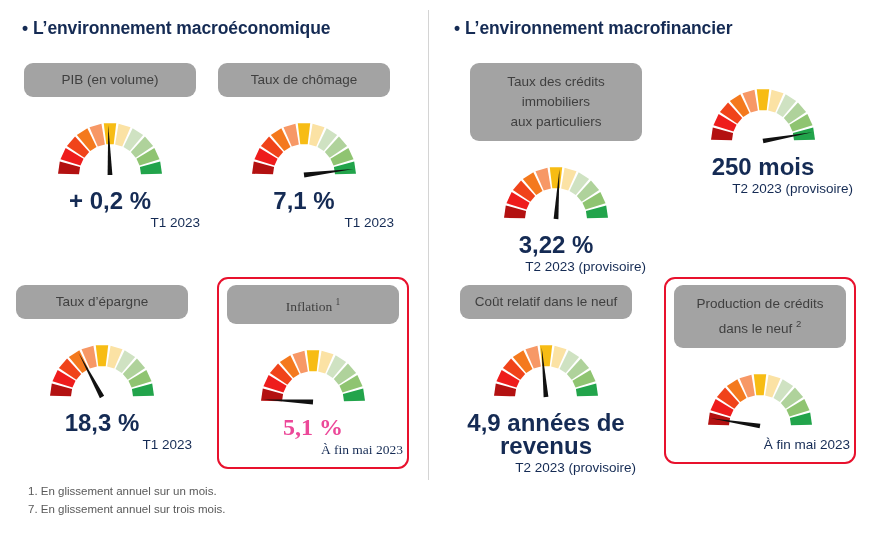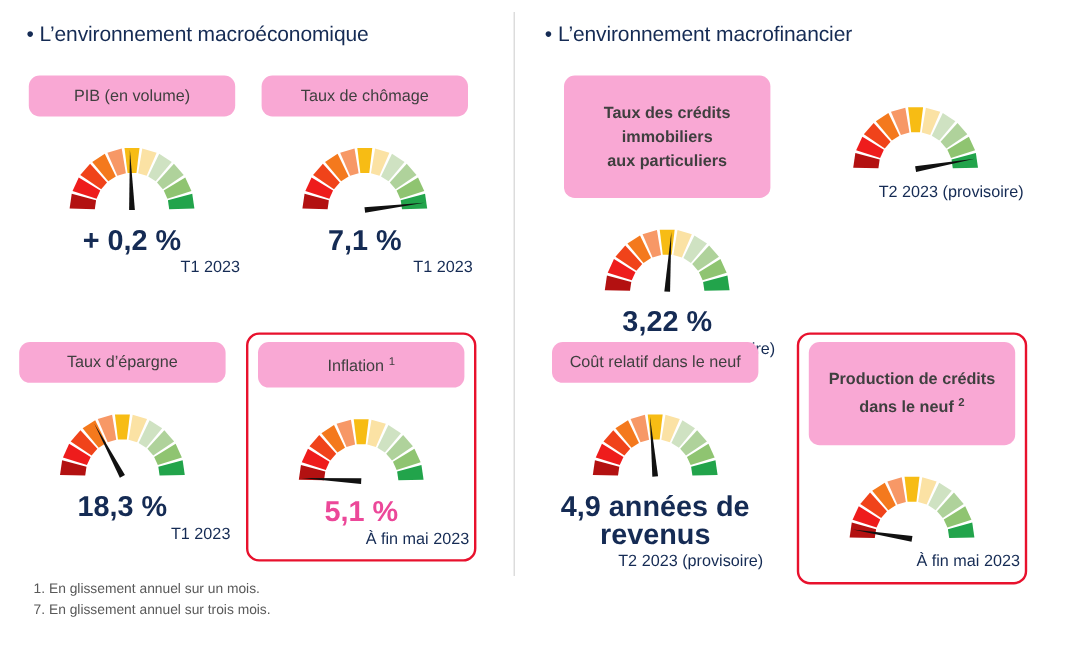--- a/index.html
+++ b/index.html
@@ -25,21 +25,21 @@
 
   
   .panel { position: absolute; top: 0; }
   .panel.left  { left: 0px;   width: 428px; }
   .panel.right { left: 432px; width: 461px; }
 
   .panel-title {
     position: absolute;
     top: 18px;
     font-size: 17.5px;
-    font-weight: normal;
+    font-weight: bold;
     color: #152B54;
     white-space: nowrap;
     letter-spacing: -0.1px;
   }
   .panel.left  .panel-title { left: 22px; }
   .panel.right .panel-title { left: 22px; }
   .panel-title .bullet {
     display: inline-block;
     width: 11px;
   }
@@ -56,38 +56,38 @@
   }
   .card.highlight {
     border-color: #E8112D;
     background: #ffffff;
   }
 
   
   .panel.left  .card.c0 { left: 14px;  top: 0px;   }
   .panel.left  .card.c1 { left: 208px; top: 0px;   }
   .panel.left  .card.c2 { left: 6px;   top: 222px; }
-  .panel.left  .card.c3 { left: 205px; top: 222px; }
+  .panel.left  .card.c3 { left: 217px; top: 222px; font-family: Liberation Serif, serif; }
   
   .panel.right .card.c0 { left: 28px;  top: 0px;   }
   .panel.right .card.c1 { left: 235px; top: 0px;   }
   .panel.right .card.c2 { left: 18px;  top: 222px; }
   .panel.right .card.c3 { left: 232px; top: 222px; }
 
   .card-label {
-    background: #f9a8d4;
+    background: #a3a3a3;
     border-radius: 9px;
     color: #3F3F3F;
     font-size: 13.5px;
     line-height: 20px;
     text-align: center;
     padding: 7px 8px;
     margin: 0 4px;
   }
-  .card-label.tall { padding: 21px 8px; font-weight: bold; }
+  .card-label.tall { padding: 9px 8px; }
   .card-label sup { font-size: 9.5px; vertical-align: super; }
 
   
   .gauge-wrap {
     position: relative;
     width: 100%;
     height: 72px;
     margin-top: 14px;
   }
   .gauge-wrap svg { display: block; margin: 0 auto; }
@@ -257,20 +257,21 @@
               <path d="M 57.48 16.22 L 69.43 12.71 L 72.89 33.42 L 65.77 35.52 Z" fill="#F79866"></path>
               <path d="M 71.77 12.37 L 84.23 12.37 L 81.71 33.22 L 74.29 33.22 Z" fill="#F7BC14"></path>
               <path d="M 86.57 12.71 L 98.52 16.22 L 90.23 35.52 L 83.11 33.42 Z" fill="#FBE2A4"></path>
               <path d="M 100.67 17.20 L 111.15 23.94 L 97.76 40.12 L 91.51 36.10 Z" fill="#CFE2C2"></path>
               <path d="M 112.94 25.48 L 121.10 34.90 L 103.69 46.65 L 98.83 41.04 Z" fill="#AFD29B"></path>
               <path d="M 122.37 36.89 L 127.55 48.22 L 107.54 54.59 L 104.45 47.84 Z" fill="#8FC471"></path>
               <path d="M 128.21 50.49 L 129.99 62.82 L 108.99 63.30 L 107.93 55.94 Z" fill="#22A44B"></path>
               <path d="M 127.24 55.32 L 77.58 61.64 L 78.42 66.36 Z" fill="#111111"></path>
             </svg>
           </div>
+          <div class="value">250 mois</div>
           <div class="period">T2 2023 (provisoire)</div>
         </div>
         <div class="card c2">
           <div class="card-label">Coût relatif dans le neuf</div>
           <div class="gauge-wrap">
             <svg width="156" height="72" viewBox="0 0 156 72">
               <path d="M 26.01 62.82 L 27.79 50.49 L 48.07 55.94 L 47.01 63.30 Z" fill="#B31111"></path>
               <path d="M 28.45 48.22 L 33.63 36.89 L 51.55 47.84 L 48.46 54.59 Z" fill="#EE1C1C"></path>
               <path d="M 34.90 34.90 L 43.06 25.48 L 57.17 41.04 L 52.31 46.65 Z" fill="#F0431A"></path>
               <path d="M 44.85 23.94 L 55.33 17.20 L 64.49 36.10 L 58.24 40.12 Z" fill="#F4791D"></path>

